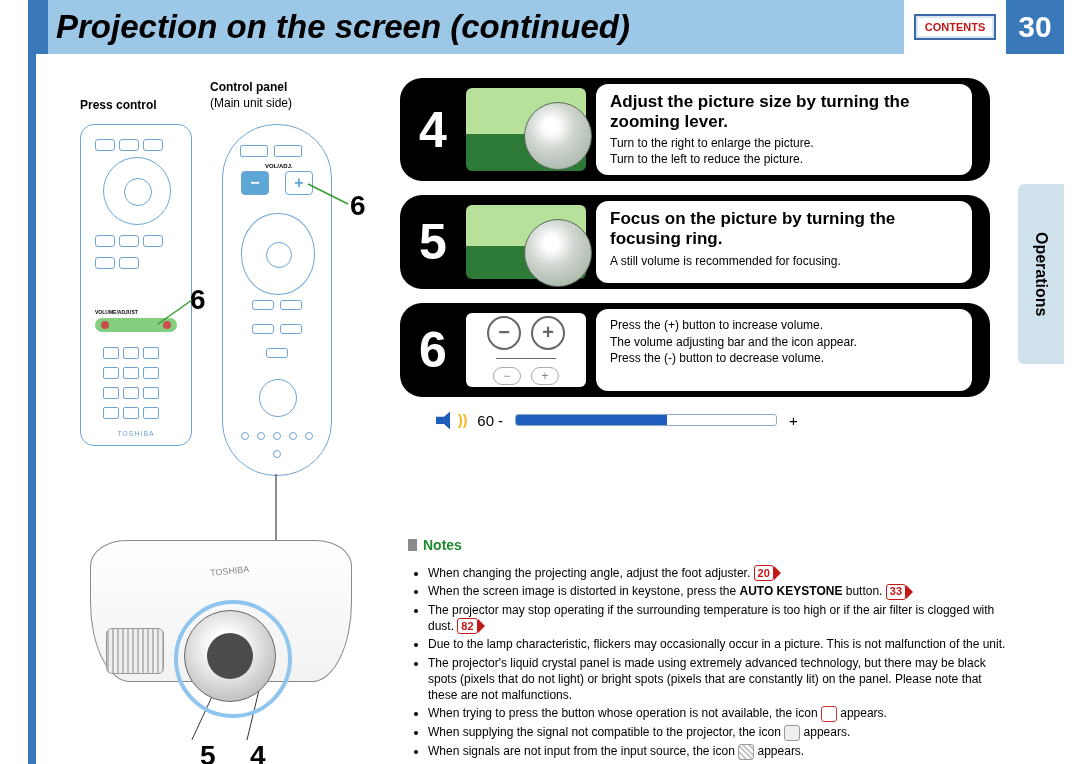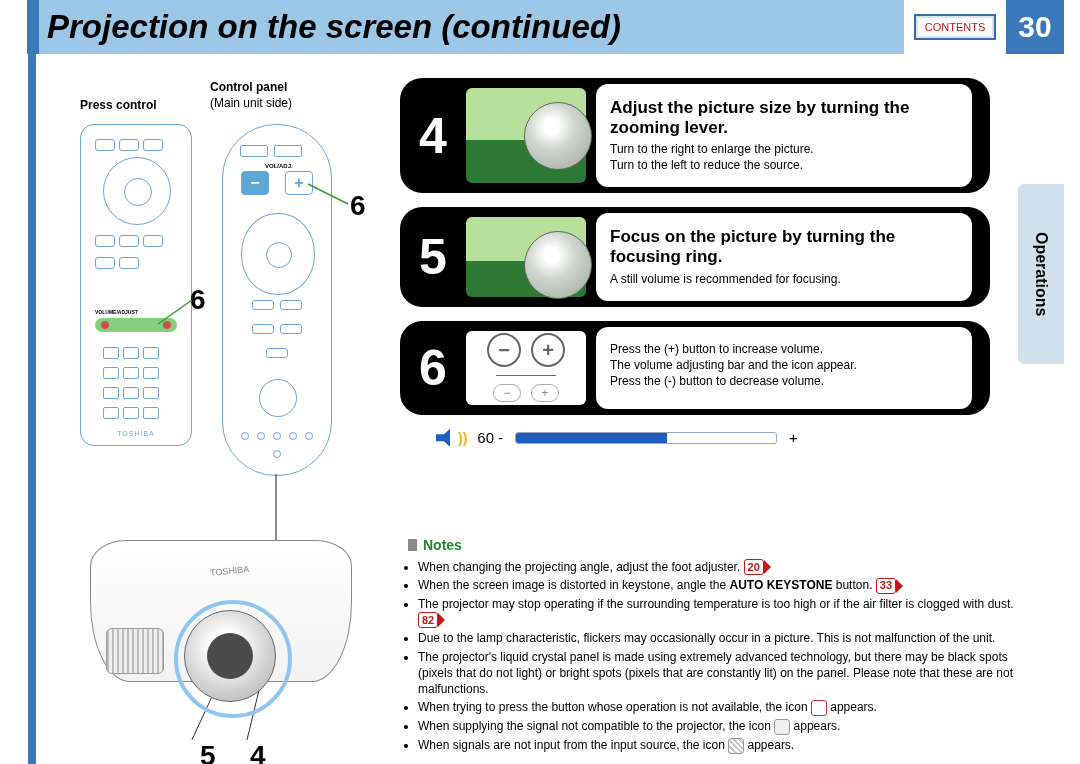--- a/index.html
+++ b/index.html
@@ -1,23 +1,23 @@
 <!DOCTYPE html>
 <html><head>
 <meta charset="utf-8">
 <style>
   html,body{margin:0;padding:0;font-family:Arial,Helvetica,sans-serif;background:#fff;color:#000;}
   .page{width:1080px;height:764px;position:relative;background:#fff;overflow:hidden;}
   .left-accent{position:absolute;left:28px;top:0;width:8px;height:764px;background:#3978b9;}
   
-  .hdr{position:absolute;left:27px;top:0;right:16px;height:54px;display:flex;align-items:center;}
+  .hdr{position:absolute;left:36px;top:0;right:16px;height:54px;display:flex;align-items:center;}
   .title-bar{flex:1;height:54px;background:#9cc7e6;position:relative;display:flex;align-items:center;padding-left:12px;box-sizing:border-box;}
   .title-bar::before{content:"";position:absolute;left:0;top:0;width:12px;height:54px;background:#3978b9;}
   .title-txt{font-size:33px;font-style:italic;font-weight:bold;color:#000;margin-left:8px;white-space:nowrap;}
-  .contents-btn{width:78px;height:22px;margin:0 10px;border:2px solid #3a6aa7;background:#fff;color:#c21818;font-size:11px;font-weight:normal;display:flex;align-items:center;justify-content:center;box-shadow:inset 0 0 0 2px #d8e4ee;}
+  .contents-btn{width:78px;height:22px;margin:0 10px;border:2px solid #3a6aa7;background:#fff;color:#c21818;font-size:11px;font-weight:bold;display:flex;align-items:center;justify-content:center;box-shadow:inset 0 0 0 2px #d8e4ee;}
   .pg-num{height:54px;min-width:46px;background:#3978b9;color:#fff;font-size:30px;font-weight:bold;display:flex;align-items:center;justify-content:center;padding:0 6px;}
   
   .side-tab{position:absolute;right:16px;top:54px;width:46px;height:710px;}
   .side-tab-inner{position:absolute;right:0;top:130px;width:46px;height:180px;background:#cfe1ea;border-radius:6px 0 0 6px;display:flex;align-items:center;justify-content:center;}
   .side-tab-inner span{writing-mode:vertical-rl;font-weight:bold;font-size:16px;color:#000;}
   
   .left-col{position:absolute;left:50px;top:80px;width:350px;height:660px;}
   .lbl-remote{position:absolute;left:30px;top:18px;font-size:12px;font-weight:bold;}
   .lbl-panel{position:absolute;left:160px;top:0;font-size:12px;font-weight:bold;}
   .lbl-panel-sub{position:absolute;left:160px;top:16px;font-size:12px;}
@@ -69,37 +69,37 @@
   .proj .logo{position:absolute;left:120px;top:46px;font-size:9px;color:#888;transform:rotate(-6deg);}
   .proj .n5{position:absolute;left:110px;top:220px;font-size:28px;font-weight:bold;}
   .proj .n4{position:absolute;left:160px;top:220px;font-size:28px;font-weight:bold;}
   
   .steps{position:absolute;left:400px;top:78px;width:614px;}
   .step{display:flex;margin-bottom:14px;}
   .step-head{flex:0 0 590px;background:#000;color:#fff;border-radius:22px;display:flex;align-items:stretch;min-height:94px;position:relative;padding:6px 18px 6px 0;box-sizing:border-box;}
   .step-num{flex:0 0 66px;display:flex;align-items:center;justify-content:center;font-size:50px;font-weight:bold;color:#fff;}
   .step-thumb{flex:0 0 120px;margin:4px 10px 4px 0;border-radius:6px;background:linear-gradient(180deg,#b7e09b 0 55%,#2c7a36 55% 100%);position:relative;}
   .step-thumb .lens-s{position:absolute;right:-6px;top:14px;width:66px;height:66px;border-radius:50%;background:radial-gradient(circle at 40% 35%,#fff 0 12%,#cfd6cf 40%,#9aa89a 100%);border:1px solid #5a6b5a;}
-  .step-inner{background:#fff;border-radius:12px;flex:1;color:#000;padding:14px 14px;min-height:70px;box-sizing:border-box;}
+  .step-inner{background:#fff;border-radius:12px;flex:1;color:#000;padding:8px 14px;min-height:70px;box-sizing:border-box;}
   .step-inner h3{margin:0 0 4px 0;font-size:17px;font-weight:bold;line-height:1.15;}
   .step-inner p{margin:0;font-size:12px;line-height:1.35;}
   .step6-icons{flex:0 0 120px;margin:4px 10px 4px 0;border-radius:6px;background:#fff;display:flex;flex-direction:column;align-items:center;justify-content:center;gap:8px;}
   .pm-row{display:flex;gap:10px;}
   .pm-big{width:30px;height:30px;border-radius:50%;border:2px solid #666;display:flex;align-items:center;justify-content:center;font-size:20px;font-weight:bold;color:#666;}
   .pm-small{width:26px;height:16px;border-radius:9px;border:1px solid #aaa;display:flex;align-items:center;justify-content:center;font-size:12px;color:#888;}
   .vol-bar{display:flex;align-items:center;margin:10px 0 0 36px;font-size:15px;}
   .spk{width:20px;height:18px;background:#1e5dbb;clip-path:polygon(0 30%,40% 30%,70% 0,70% 100%,40% 70%,0 70%);margin-right:2px;}
   .spk-w{color:#f7b512;font-weight:bold;margin-right:10px;font-size:14px;}
   .bar-track{width:260px;height:10px;border:1px solid #94a9c8;border-radius:3px;position:relative;background:#fff;margin:0 8px;}
   .bar-fill{position:absolute;left:0;top:0;height:100%;background:#1e5dbb;border-radius:2px 0 0 2px;}
   
   .notes{position:absolute;left:400px;top:536px;width:618px;font-size:12px;line-height:1.35;}
   .notes-h{color:#1e8a2e;font-weight:bold;font-size:14px;margin-bottom:4px;display:flex;align-items:center;gap:6px;padding-left:8px;}
   .notes-h::before{content:"";width:9px;height:12px;background:#8a8a8a;display:inline-block;}
-  .notes ul{margin:0;padding-left:18px;}
+  .notes ul{margin:10px;padding-left:18px;}
   .notes li{margin-bottom:2px;}
   .ref{display:inline-flex;align-items:center;height:14px;border:1px solid #c21818;border-radius:3px;padding:0 3px;color:#c21818;font-size:11px;font-weight:bold;position:relative;}
   .ref::after{content:"";width:0;height:0;border-top:7px solid transparent;border-bottom:7px solid transparent;border-left:7px solid #c21818;position:absolute;right:-8px;top:0;}
   .icon-box{display:inline-block;width:14px;height:14px;border:1px solid #999;border-radius:3px;vertical-align:middle;}
 </style>
 </head>
 <body>
 
 <div class="page">
   <div class="left-accent"></div>
@@ -178,21 +178,21 @@
 
     <div class="step">
       <div class="step-head">
         <div class="step-num">4</div>
         <div class="step-thumb">
             <div class="lens-s"></div>
           </div>
         <div class="step-inner">
           <h3>Adjust the picture size by turning the zooming lever.</h3>
           <p>Turn to the right to enlarge the picture.</p>
-          <p>Turn to the left to reduce the source.</p>
+          <p>Turn to the left to reduce the picture.</p>
         </div>
       </div>
     </div>
 
     <div class="step">
       <div class="step-head">
         <div class="step-num">5</div>
         <div class="step-thumb">
             <div class="lens-s"></div>
           </div>
@@ -236,21 +236,21 @@
       <span style="margin-left:4px;">+</span>
     </div>
   </div>
 
   <div class="notes">
     <div class="notes-h">
         <span>Notes</span>
       </div>
     <ul>
       <li><span>When changing the projecting angle, adjust the foot adjuster.</span> <span class="ref">20</span></li>
-      <li><span>When the screen image is distorted in keystone, angle the </span><b>AUTO KEYSTONE</b><span> button.</span> <span class="ref">33</span></li>
+      <li><span>When the screen image is distorted in keystone, press the </span><b>AUTO KEYSTONE</b><span> button.</span> <span class="ref">33</span></li>
       <li><span>The projector may stop operating if the surrounding temperature is too high or if the air filter is clogged with dust.</span> <span class="ref">82</span></li>
       <li>Due to the lamp characteristic, flickers may occasionally occur in a picture. This is not malfunction of the unit.</li>
       <li>The projector's liquid crystal panel is made using extremely advanced technology, but there may be black spots (pixels that do not light) or bright spots (pixels that are constantly lit) on the panel. Please note that these are not malfunctions.</li>
       <li><span>When trying to press the button whose operation is not available, the icon </span><span class="icon-box" style="background:#fff;border-color:#c33;"></span><span> appears.</span></li>
       <li><span>When supplying the signal not compatible to the projector, the icon </span><span class="icon-box" style="background:#eee;"></span><span> appears.</span></li>
       <li><span>When signals are not input from the input source, the icon </span><span class="icon-box" style="background:repeating-linear-gradient(45deg,#ccc 0 2px,#fff 2px 4px);"></span><span> appears.</span></li>
     </ul>
   </div>
 </div>
 

